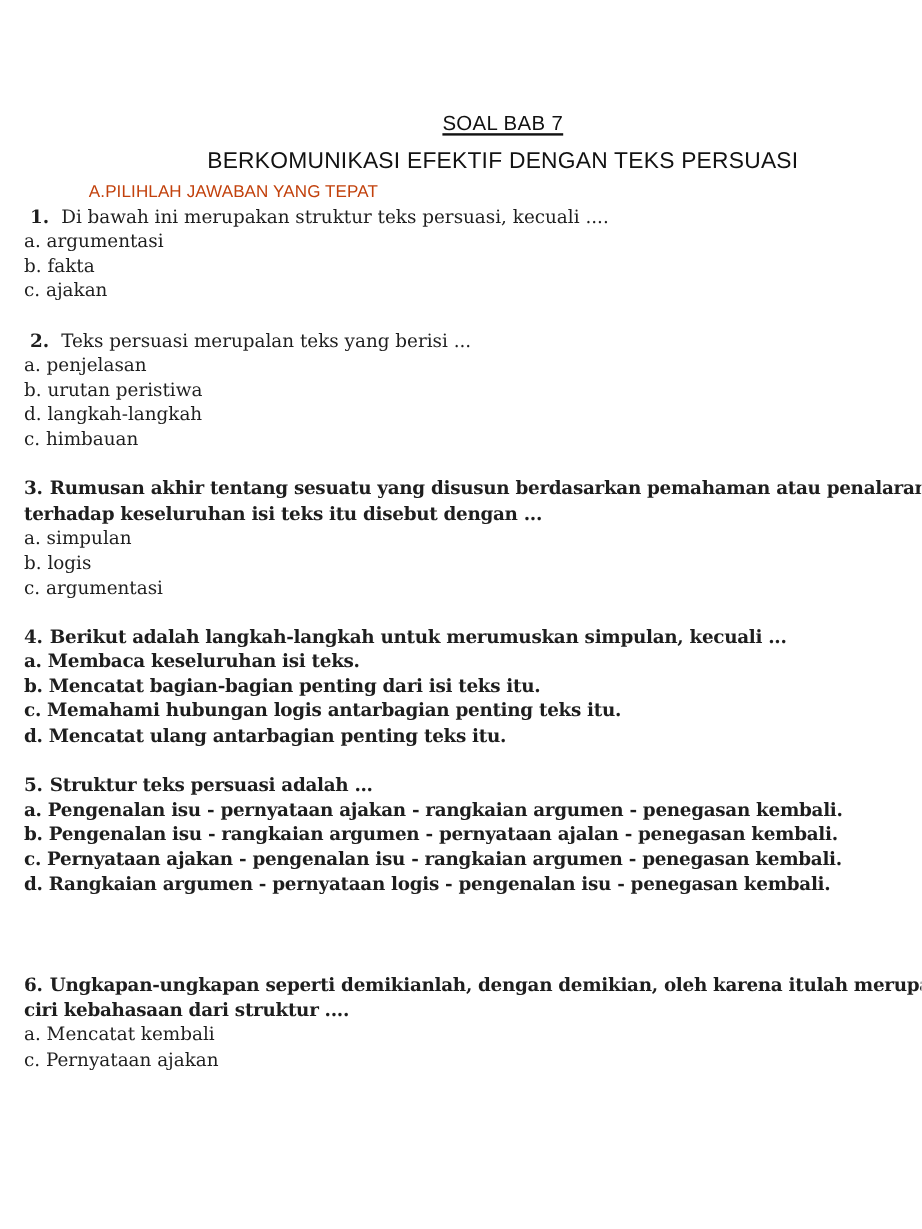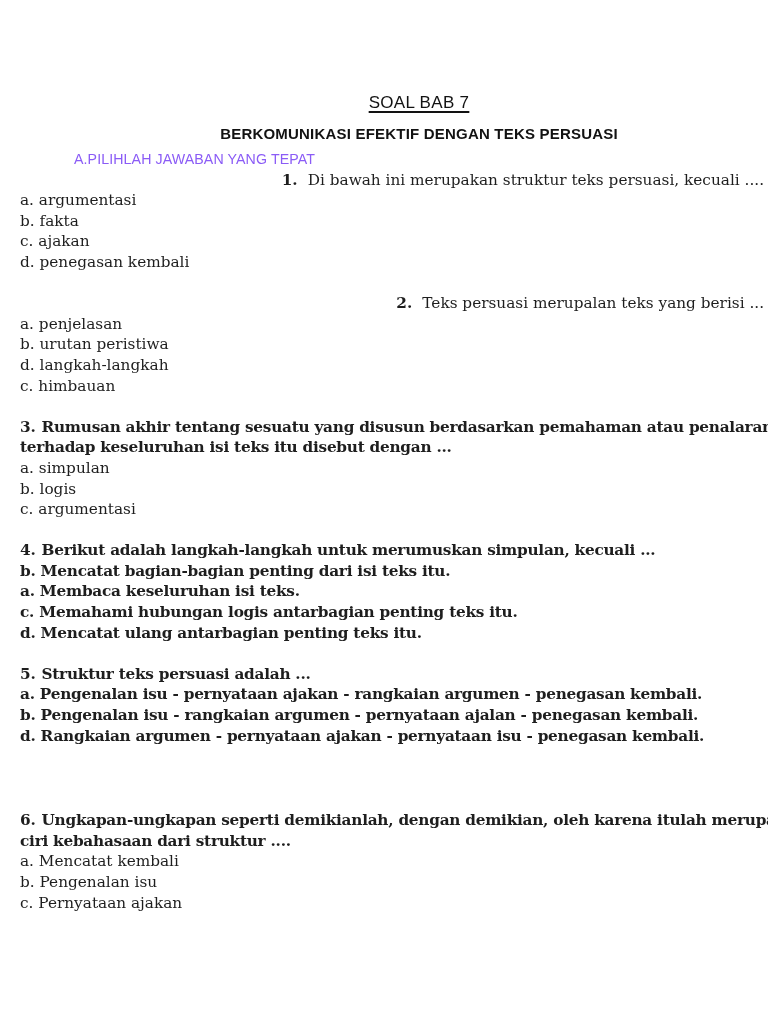--- a/index.html
+++ b/index.html
@@ -27,41 +27,41 @@
     font-size: 17px;
     line-height: 21px;
     letter-spacing: 0.3px;
     text-decoration: underline;
     text-decoration-thickness: 1.5px;
     text-underline-offset: 3px;
   }
   .title-row { text-align: center; }
   .doc-subtitle {
     margin-top: 9px;
-    font-size: 15px;
+    font-size: 19px;
     line-height: 21px;
-    font-weight: bold;
+    font-weight: normal;
     letter-spacing: 0.2px;
   }
   .section-label {
     font-family: "Liberation Sans", sans-serif;
     font-size: 14.2px;
     line-height: 18px;
     margin-top: 6px;
     text-align: left;
-    color: #8b5cf6;
+    color: #c2410c;
     letter-spacing: 0.1px;
   }
 
   .questions { margin-top: 2px; }
   .question { margin-bottom: 20.6px; }
   .question.gap-lg { margin-bottom: 64px; }
   .q-line, .opt { white-space: nowrap; }
   .q-num { font-weight: bold; margin-right: 6px; }
-  .q-indent .q-line-first { padding-left: 5px; text-align: right; }
+  .q-indent .q-line-first { padding-left: 5px; }
   .q-indent .q-num { margin-right: 10px; }
   .bold-head .q-line { font-weight: bold; letter-spacing: -0.25px; }
   .bold-opts .opt { font-weight: bold; letter-spacing: -0.25px; }
 </style>
 </head>
 <body>
 
 <div class="page">
   <div class="content">
 
@@ -73,57 +73,56 @@
       <div class="section-label">A.PILIHLAH JAWABAN YANG TEPAT</div>
     </div>
 
     <div class="questions">
 
       <div class="question q-indent">
         <div class="q-line q-line-first"><span class="q-num">1.</span><span>Di bawah ini merupakan struktur teks persuasi, kecuali ....</span></div>
         <div class="opt">a. argumentasi</div>
         <div class="opt">b. fakta</div>
         <div class="opt">c. ajakan</div>
-        <div class="opt">d. penegasan kembali</div>
       </div>
 
       <div class="question q-indent">
         <div class="q-line q-line-first"><span class="q-num">2.</span><span>Teks persuasi merupalan teks yang berisi ...</span></div>
         <div class="opt">a. penjelasan</div>
         <div class="opt">b. urutan peristiwa</div>
         <div class="opt">d. langkah-langkah</div>
         <div class="opt">c. himbauan</div>
       </div>
 
       <div class="question bold-head">
         <div class="q-line q-line-first"><span class="q-num">3.</span><span>Rumusan akhir tentang sesuatu yang disusun berdasarkan pemahaman atau penalaran kita</span></div>
         <div class="q-line">terhadap keseluruhan isi teks itu disebut dengan ...</div>
         <div class="opt">a. simpulan</div>
         <div class="opt">b. logis</div>
         <div class="opt">c. argumentasi</div>
       </div>
 
       <div class="question bold-head bold-opts">
         <div class="q-line q-line-first"><span class="q-num">4.</span><span>Berikut adalah langkah-langkah untuk merumuskan simpulan, kecuali ...</span></div>
+        <div class="opt">a. Membaca keseluruhan isi teks.</div>
         <div class="opt">b. Mencatat bagian-bagian penting dari isi teks itu.</div>
-        <div class="opt">a. Membaca keseluruhan isi teks.</div>
         <div class="opt">c. Memahami hubungan logis antarbagian penting teks itu.</div>
         <div class="opt">d. Mencatat ulang antarbagian penting teks itu.</div>
       </div>
 
       <div class="question bold-head bold-opts gap-lg">
         <div class="q-line q-line-first"><span class="q-num">5.</span><span>Struktur teks persuasi adalah ...</span></div>
         <div class="opt">a. Pengenalan isu - pernyataan ajakan - rangkaian argumen - penegasan kembali.</div>
         <div class="opt">b. Pengenalan isu - rangkaian argumen - pernyataan ajalan - penegasan kembali.</div>
-        <div class="opt">d. Rangkaian argumen - pernyataan ajakan - pernyataan isu - penegasan kembali.</div>
+        <div class="opt">c. Pernyataan ajakan - pengenalan isu - rangkaian argumen - penegasan kembali.</div>
+        <div class="opt">d. Rangkaian argumen - pernyataan logis - pengenalan isu - penegasan kembali.</div>
       </div>
 
       <div class="question bold-head">
         <div class="q-line q-line-first"><span class="q-num">6.</span><span>Ungkapan-ungkapan seperti demikianlah, dengan demikian, oleh karena itulah merupakan</span></div>
         <div class="q-line">ciri kebahasaan dari struktur ....</div>
         <div class="opt">a. Mencatat kembali</div>
-        <div class="opt">b. Pengenalan isu</div>
         <div class="opt">c. Pernyataan ajakan</div>
       </div>
 
     </div>
   </div>
 </div>
 
 </body></html>

